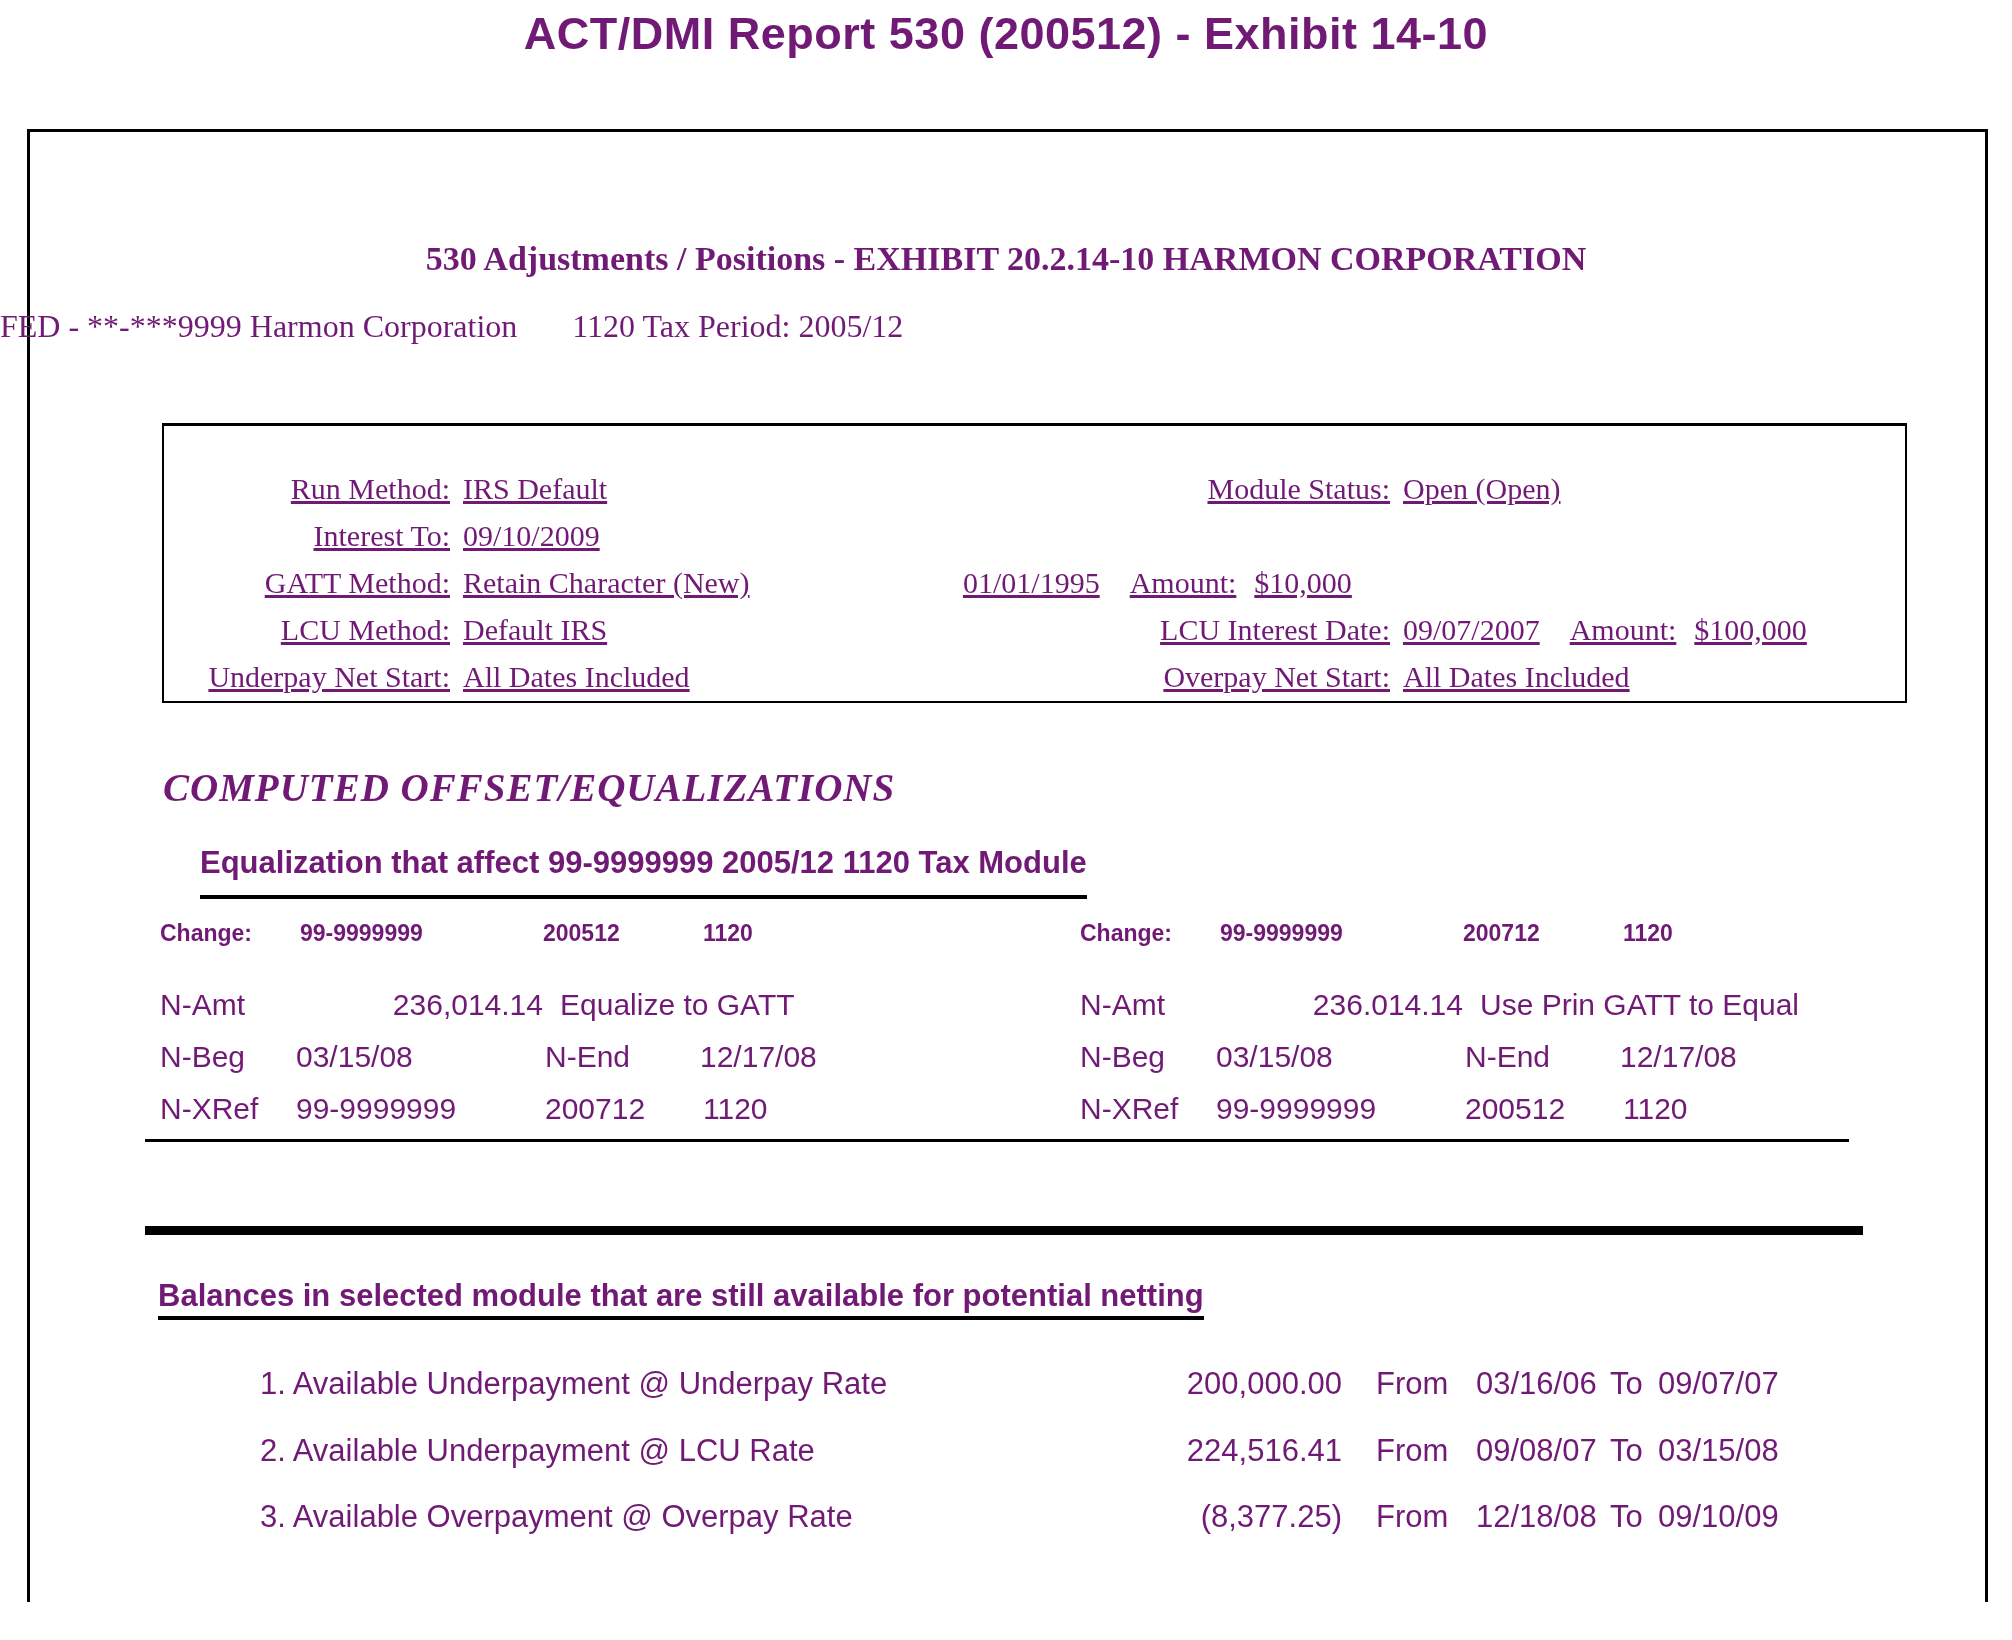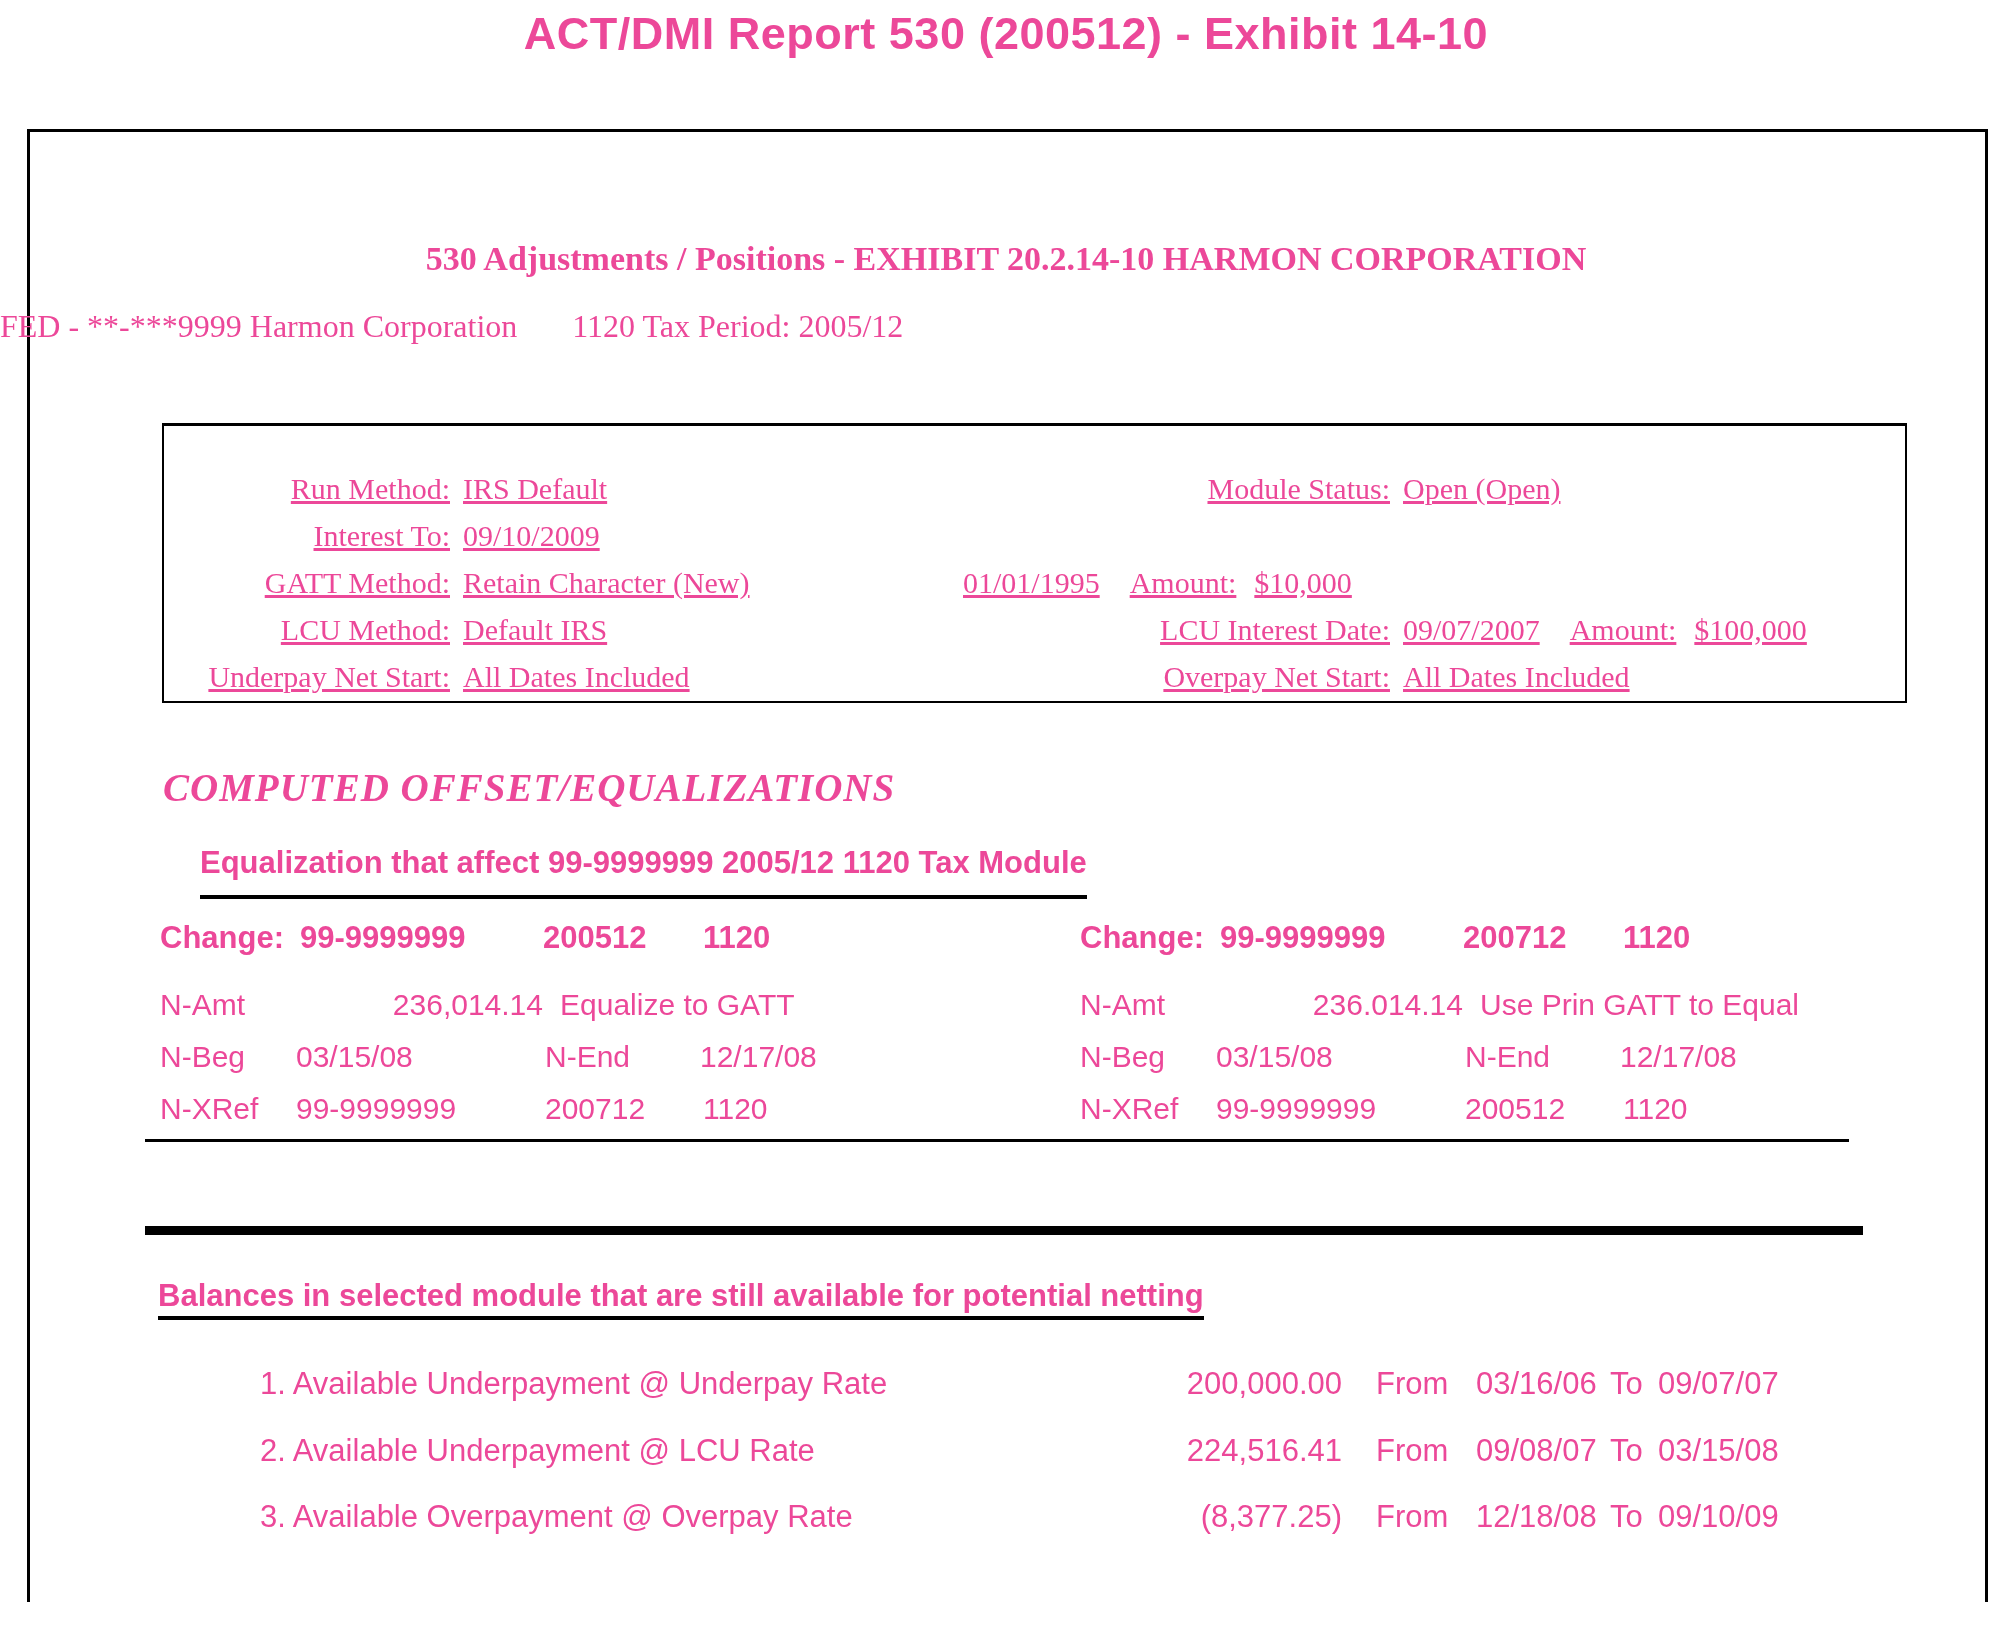--- a/index.html
+++ b/index.html
@@ -1,18 +1,18 @@
 <!DOCTYPE html>
 <html><head>
 <meta charset="utf-8">
 <style>
   html, body { margin:0; padding:0; background:#fff; }
   .page {
     position:relative; width:2012px; height:1640px;
-    background:#ffffff; color:#ec4899; overflow:hidden;
+    background:#ffffff; color:#701a75; overflow:hidden;
   }
   .page-title {
     position:absolute; top:8px; left:0; width:100%; text-align:center;
     font-family:"Liberation Sans", sans-serif; font-weight:bold; font-size:45px;
     letter-spacing:0.5px; white-space:nowrap;
   }
   .outer-box {
     position:absolute; left:27px; top:129px; width:1961px; height:1473px;
     border:3px solid #000; border-bottom:none; box-sizing:border-box;
   }
@@ -52,21 +52,21 @@
     font-family:"Liberation Sans", sans-serif; font-weight:bold; font-size:31px;
     border-bottom:4px solid #000; padding-bottom:14px; white-space:nowrap;
   }
   .change-block {
     position:absolute; top:920px; width:830px; height:215px;
     font-family:"Liberation Sans", sans-serif; font-size:30px;
   }
   .cb-left  { left:160px; }
   .cb-right { left:1080px; }
   .change-block span { position:absolute; white-space:nowrap; }
-  .c-bold { font-weight:bold; font-size:31px; }
+  .c-bold { font-weight:bold; font-size:23px; }
   .c-hd-label   { left:0;     top:0; }
   .c-hd-tin     { left:140px; top:0; }
   .c-hd-period  { left:383px; top:0; }
   .c-hd-mft     { left:543px; top:0; }
   .c-amt-label  { left:0;     top:68px; }
   .c-amt-value  { left:90px;  top:68px; width:293px; text-align:right; }
   .c-amt-desc   { left:400px; top:68px; }
   .c-beg-label  { left:0;     top:120px; }
   .c-beg-value  { left:136px; top:120px; }
   .c-end-label  { left:385px; top:120px; }

